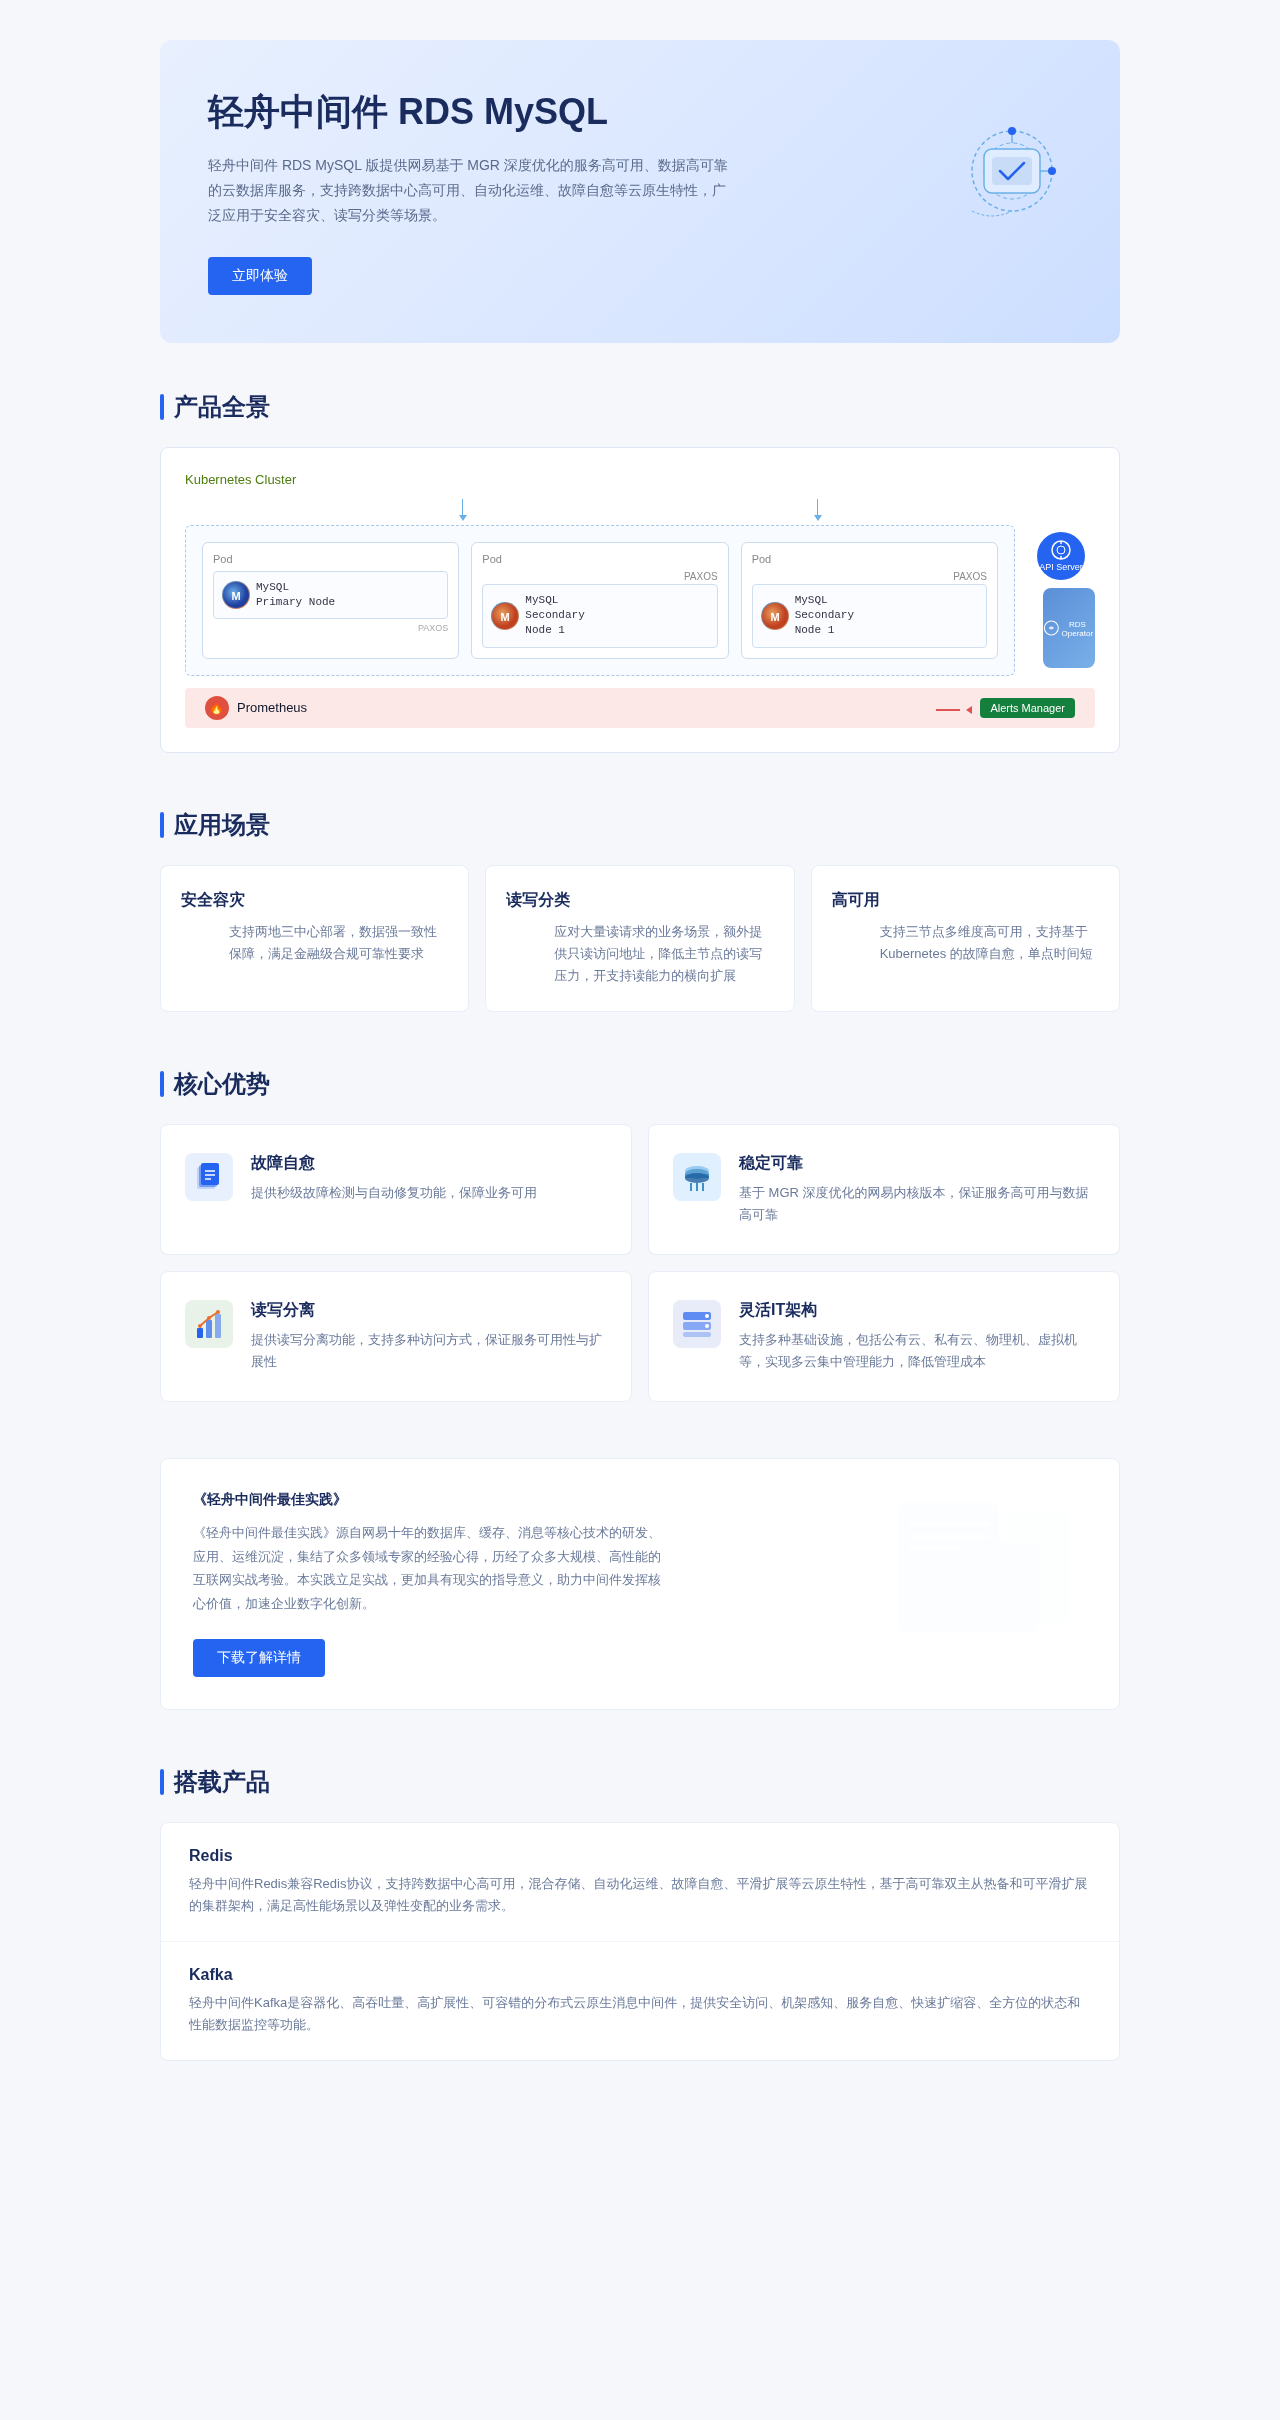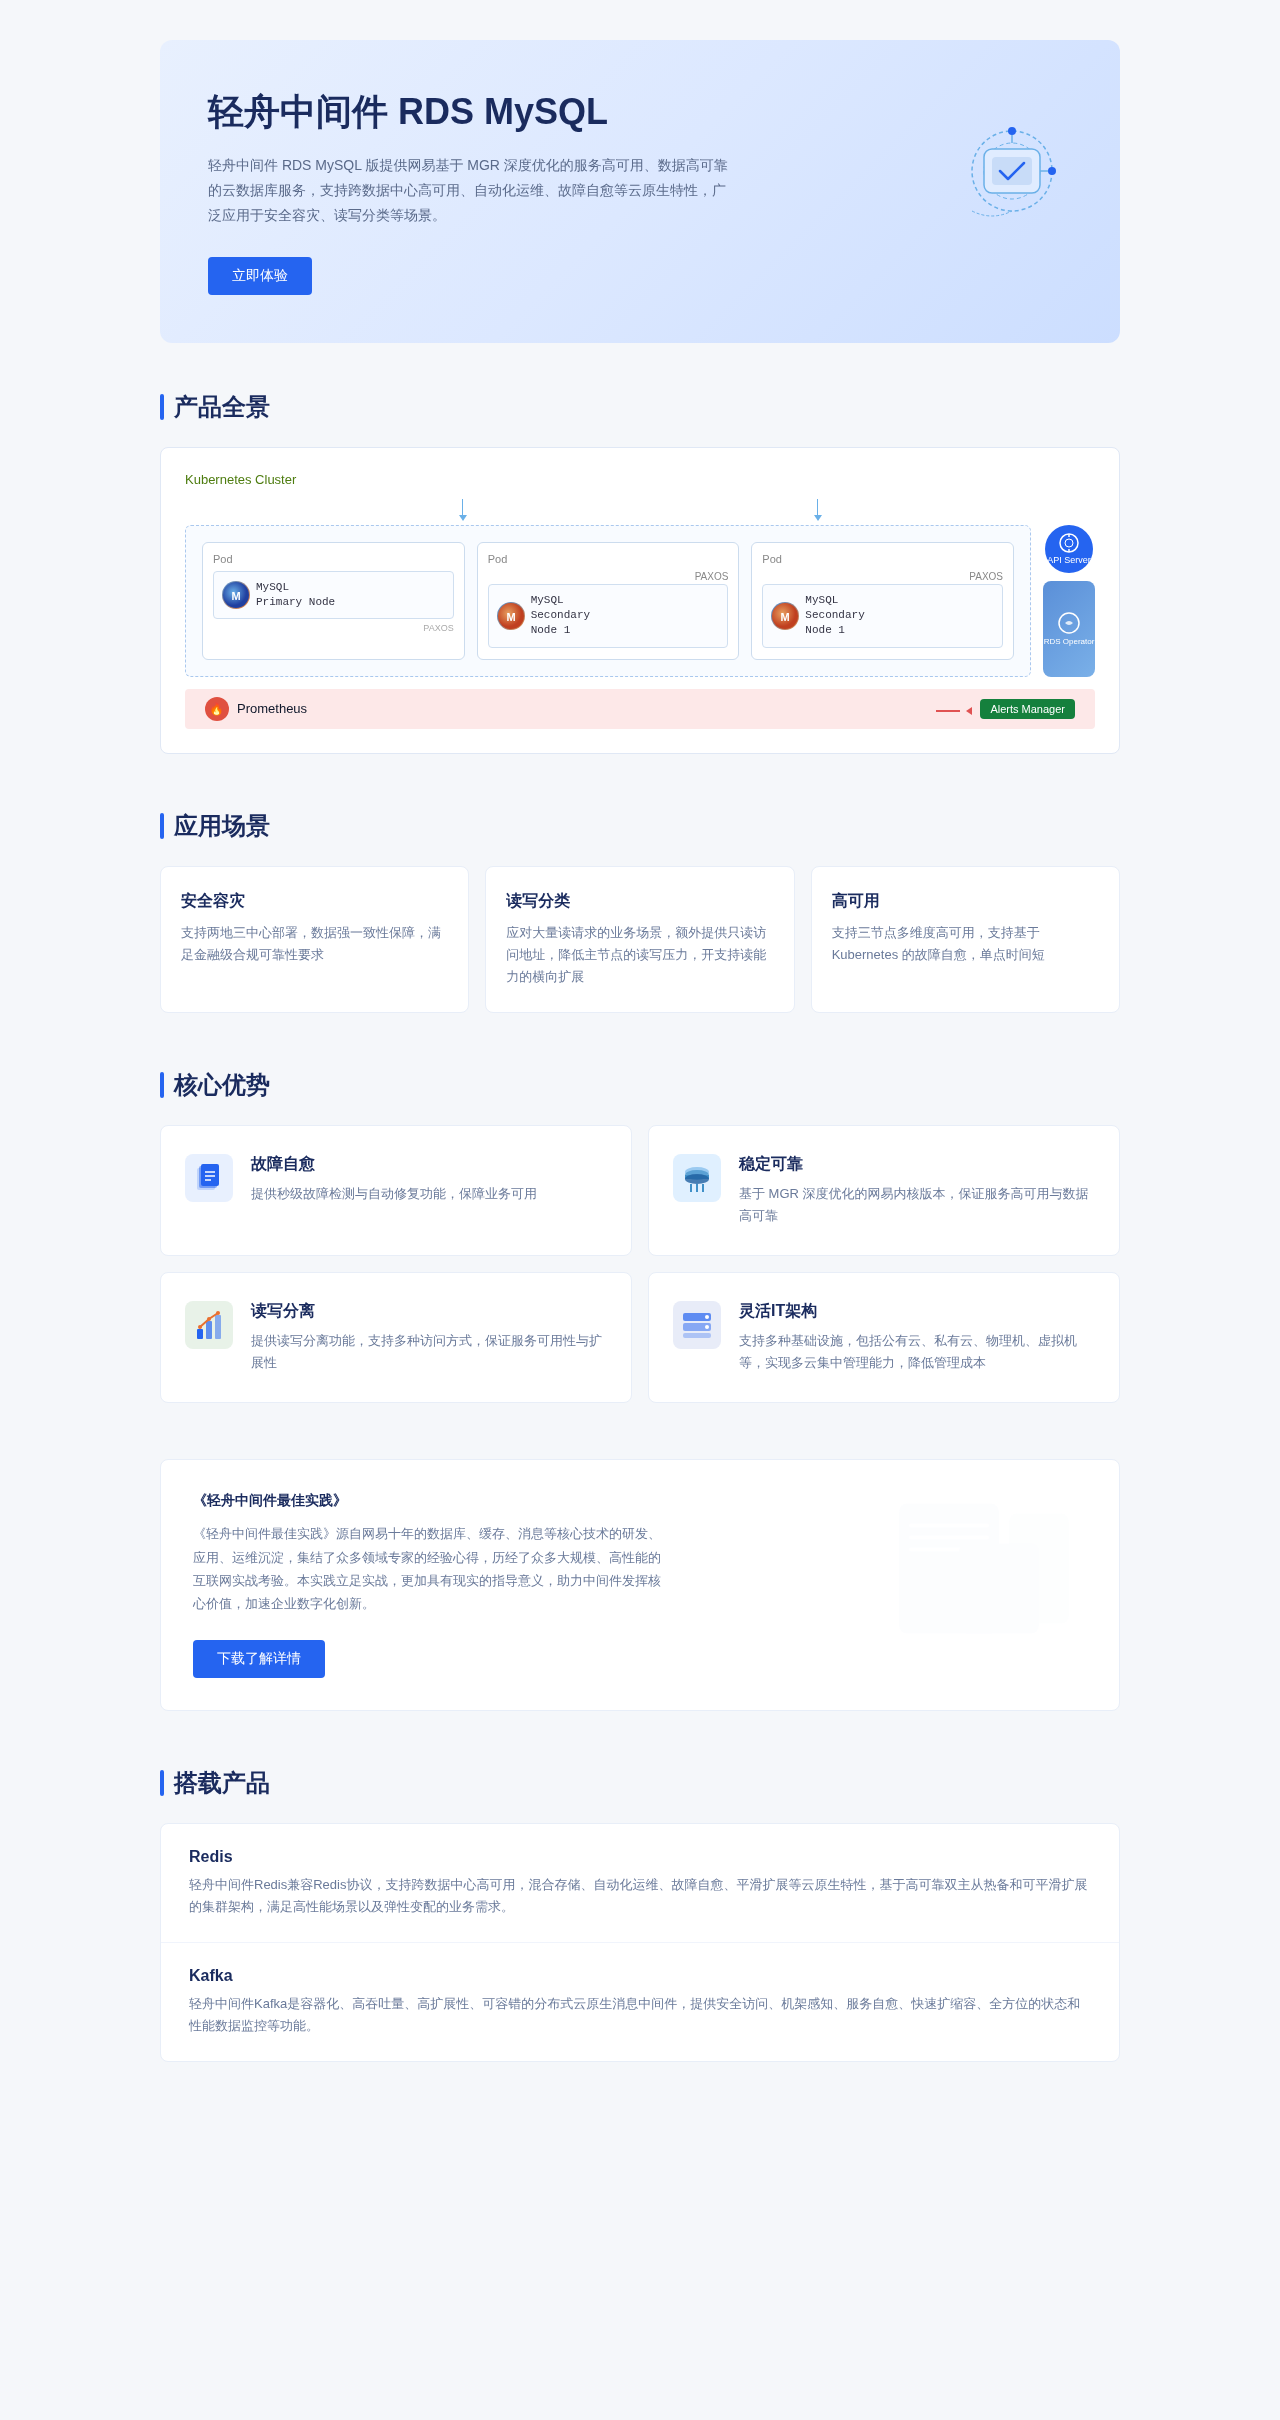--- a/index.html
+++ b/index.html
@@ -180,28 +180,29 @@
       justify-content: center;
       color: #fff;
       font-size: 9px;
       text-align: center;
       flex-direction: column;
     }
     .arch-rds-box {
       background: linear-gradient(135deg, #5a8fd8, #7ab0e8);
       border-radius: 8px;
       width: 52px;
-      height: 96px;
+      height: 80px;
       display: flex;
       align-items: center;
       justify-content: center;
       color: #fff;
       font-size: 9px;
       text-align: center;
-      flex-direction: column;
+      flex-direction: row;
+      margin-left: 16px;
     }
     .arch-prometheus-row {
       margin-top: 12px;
       background: #fde8e8;
       border-radius: 4px;
       padding: 8px 20px;
       display: flex;
       align-items: center;
       justify-content: space-between;
     }
@@ -246,20 +247,21 @@
     .scenario-card-title {
       font-size: 16px;
       font-weight: 600;
       color: #1a2b5e;
       margin-bottom: 10px;
     }
     .scenario-card-desc {
       font-size: 13px;
       color: #6a7a9a;
       line-height: 1.7;
+      margin-left: 48px;
     }
 
     
     .advantages-section { margin-bottom: 56px; }
     .advantages-grid {
       display: grid;
       grid-template-columns: repeat(2, 1fr);
       gap: 16px;
     }
     .advantage-card {

